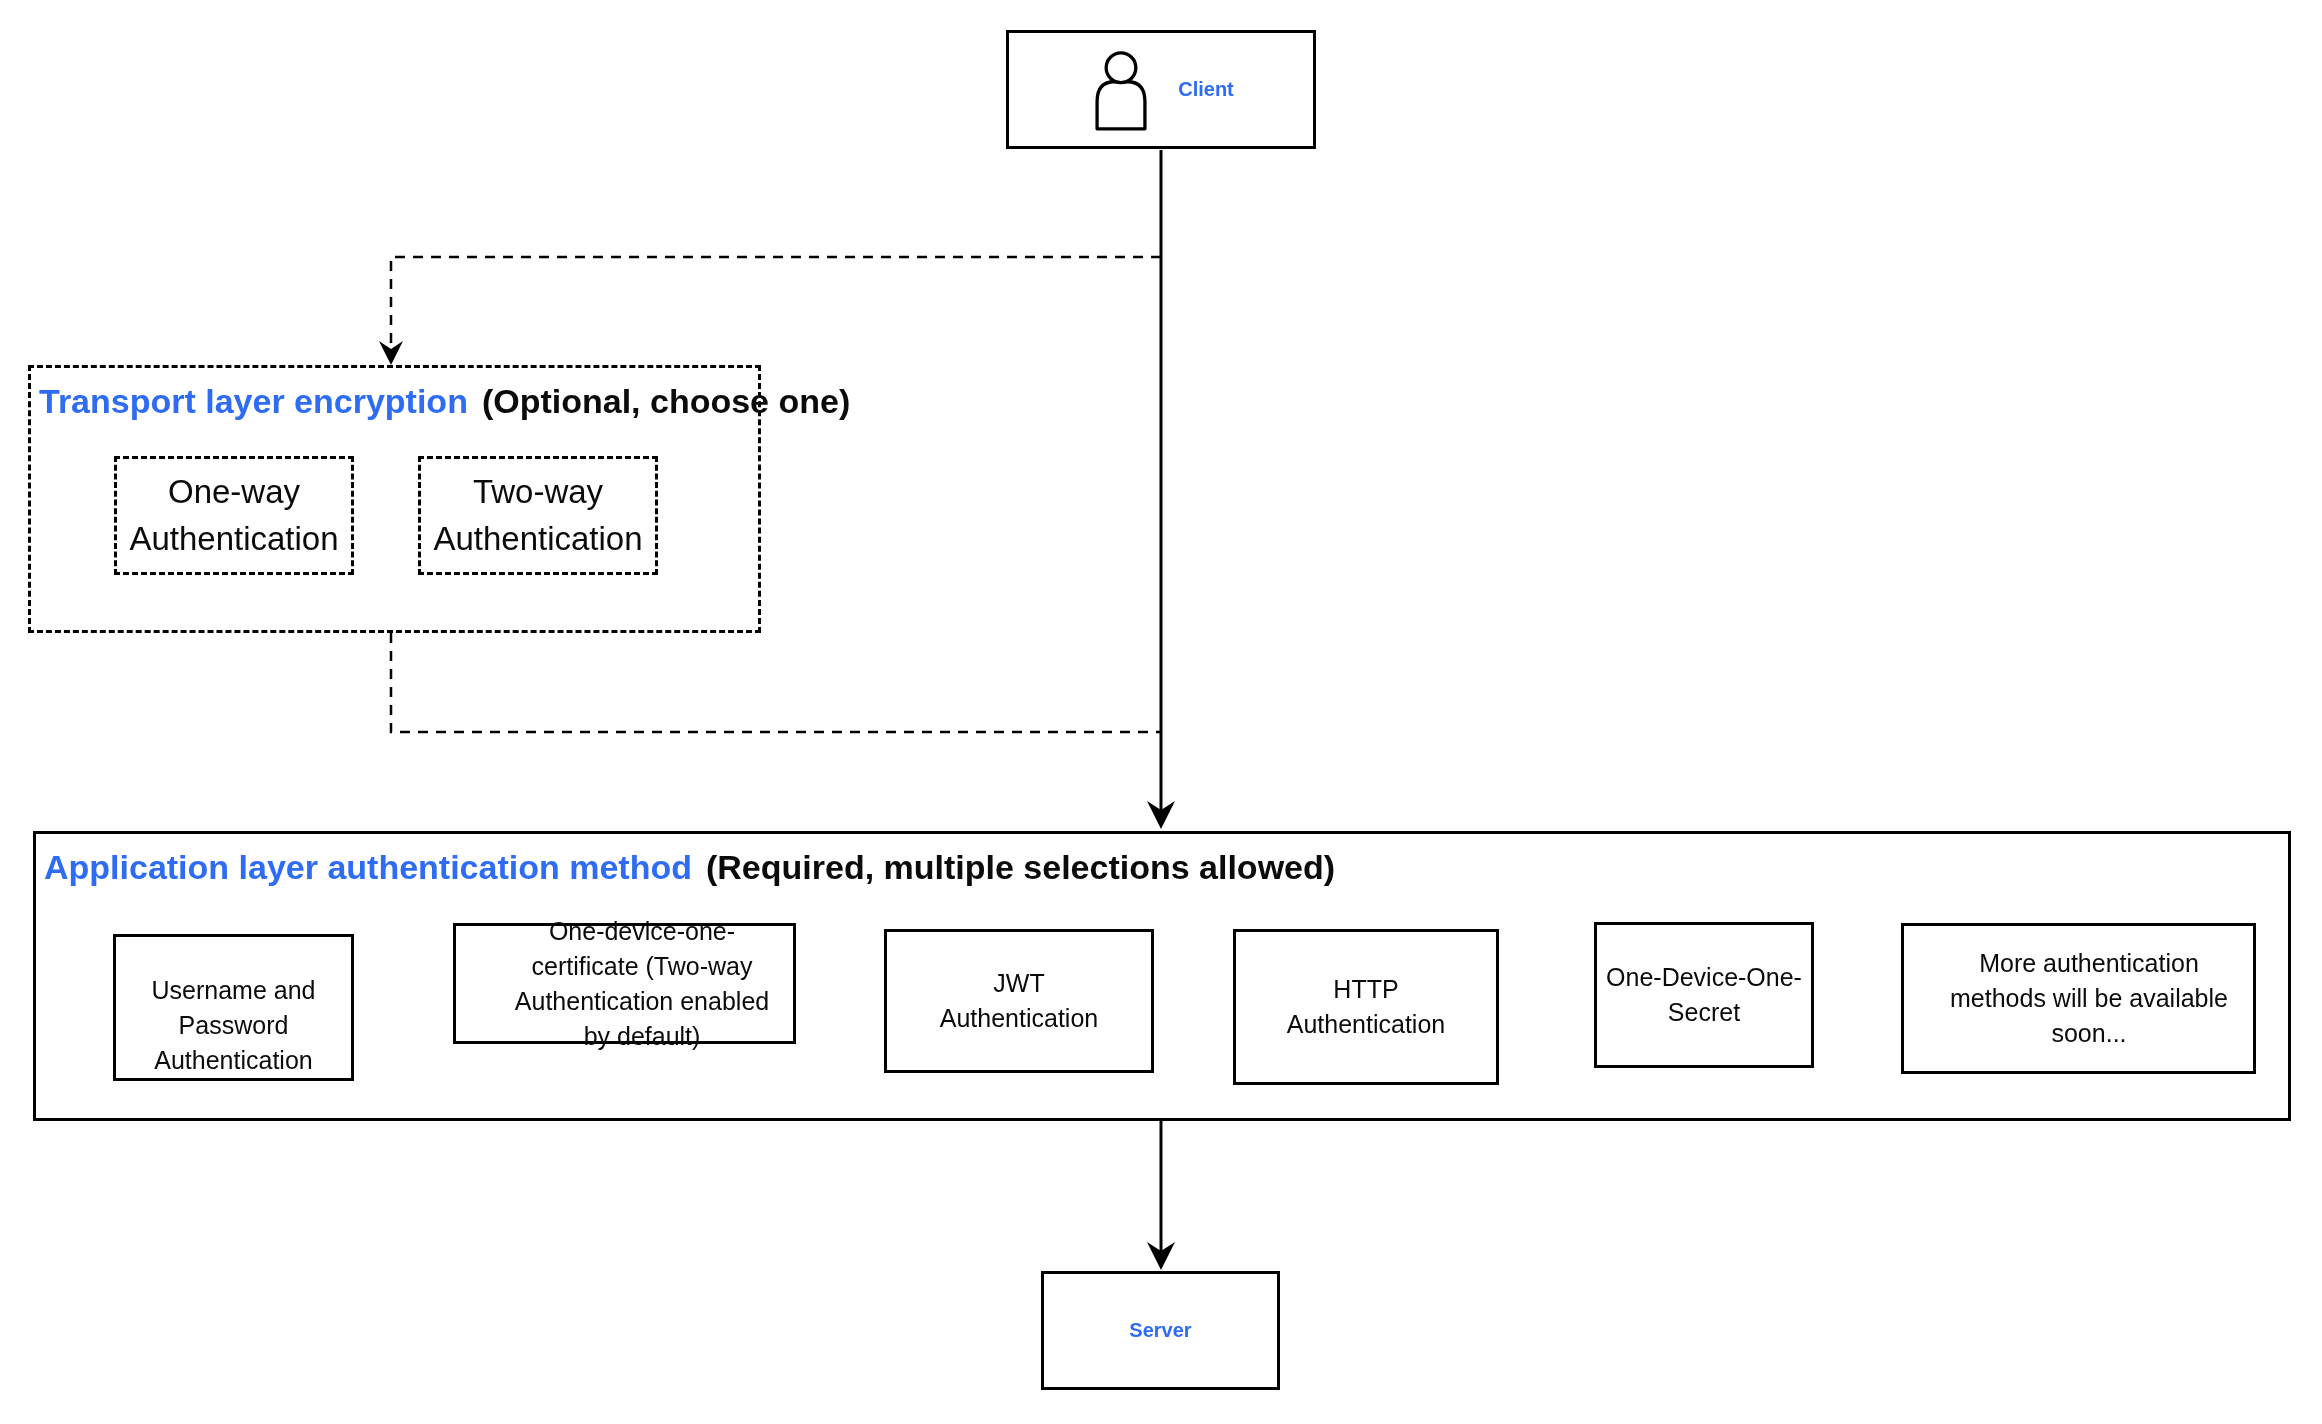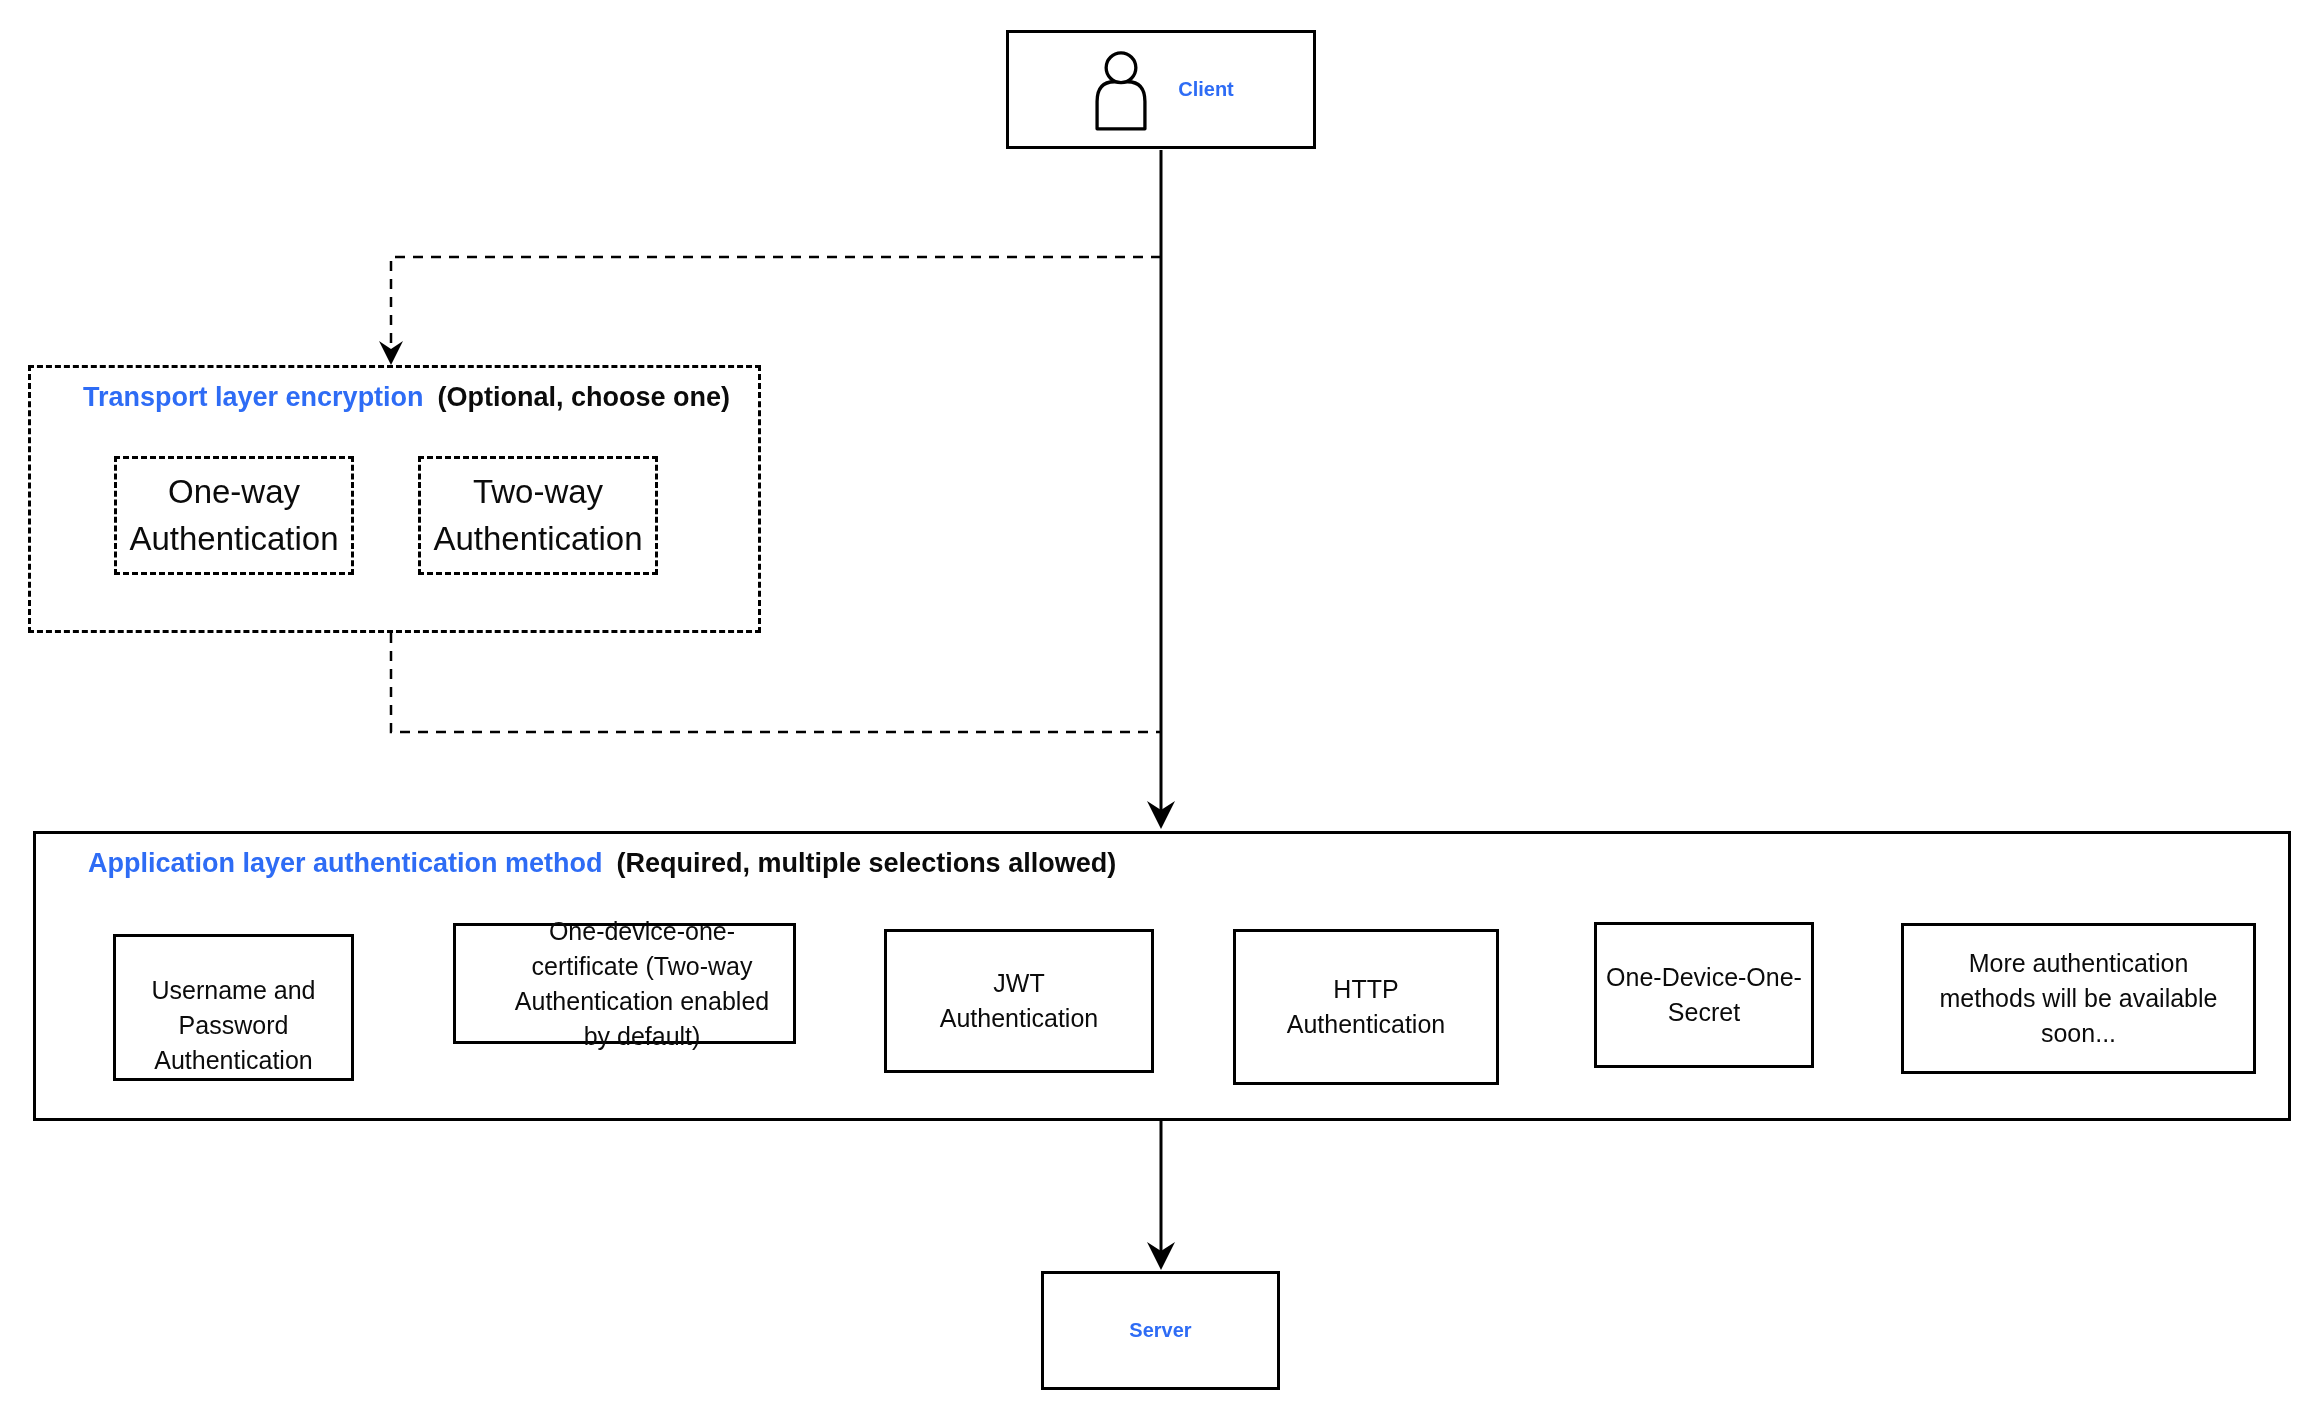--- a/index.html
+++ b/index.html
@@ -15,21 +15,21 @@
   .node{
     position:absolute;border:3px solid #000;background:#fff;
     display:flex;align-items:center;justify-content:center;
     box-sizing:border-box;
   }
   .groupbox{position:absolute;background:#fff;box-sizing:border-box;}
   .groupbox.dashed{border:3px dashed #000;}
   .groupbox.solid{border:3px solid #000;}
   .group-title{
     position:absolute;left:8px;top:14px;
-    font-size:27px;font-weight:700;white-space:nowrap;letter-spacing:0;margin-left:44px;
+    font-size:34px;font-weight:700;white-space:nowrap;letter-spacing:0;
   }
   .accent{color:var(--accent,#2e6cf5);}
   .sub{color:#0b0b0b;margin-left:14px;}
   .optionbox{
     position:absolute;border:3px dashed #000;background:#fff;
     display:flex;align-items:center;justify-content:center;
     text-align:center;font-size:33px;line-height:1.4;box-sizing:border-box;
   }
   .methodbox{
     position:absolute;border:3px solid #000;background:#fff;
@@ -42,21 +42,21 @@
   .server-box{left:1041px;top:1271px;width:239px;height:119px;}
   .transport-box{left:28px;top:365px;width:733px;height:268px;}
   .app-box{left:33px;top:831px;width:2258px;height:290px;}
   .opt-oneway{left:83px;top:88px;width:240px;height:119px;}
   .opt-twoway{left:387px;top:88px;width:240px;height:119px;}
   .m-username{left:77px;top:100px;width:241px;height:147px;align-items:flex-end;}
   .m-onedevice{left:417px;top:89px;width:343px;height:121px;padding-left:43px;}
   .m-jwt{left:848px;top:95px;width:270px;height:144px;}
   .m-http{left:1197px;top:95px;width:266px;height:156px;}
   .m-secret{left:1558px;top:88px;width:220px;height:146px;}
-  .m-more{left:1865px;top:89px;width:355px;height:151px;}
+  .m-more{left:1865px;top:89px;width:355px;height:151px;justify-content:flex-end;}
   .m-onedevice span{max-width:290px;display:inline-block;}
   .m-jwt span{max-width:180px;display:inline-block;}
   .m-http span{max-width:180px;display:inline-block;}
   .m-more span{max-width:312px;display:inline-block;}
   .person{flex:0 0 auto;}
 </style>
 </head>
 <body>
 
 <div class="canvas">

